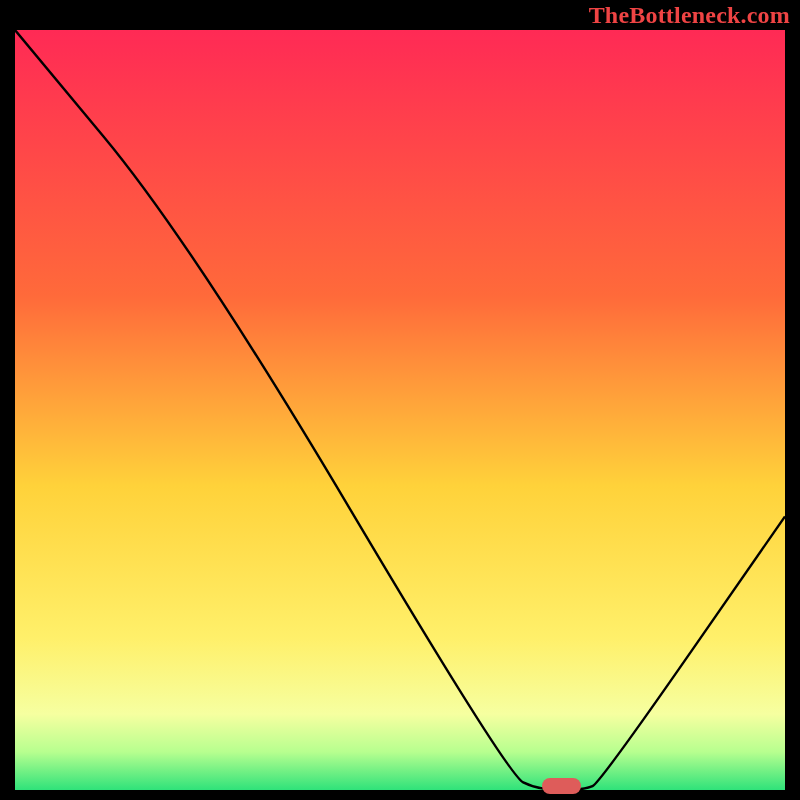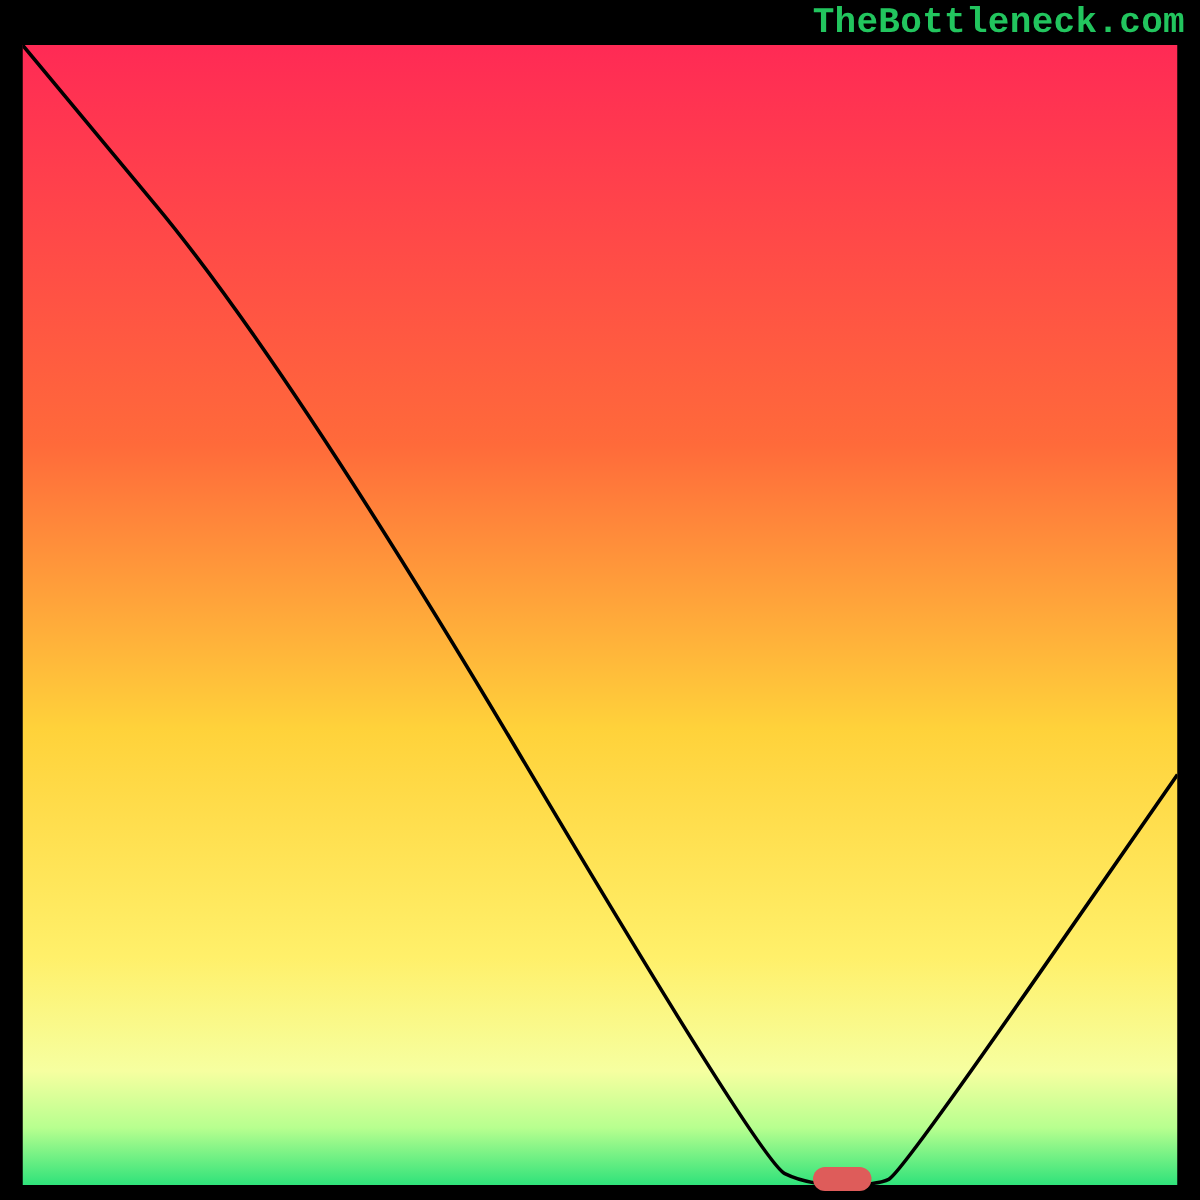--- a/index.html
+++ b/index.html
@@ -15,22 +15,22 @@
     left: 0;
     top: 0;
     width: 800px;
     height: 800px;
     background: #000;
   }
   .watermark {
     position: absolute;
     top: 2px;
     right: 10px;
-    color: #22c55e;
-    font-family: Liberation Mono, monospace;
+    color: #ef4444;
+    font-family: Liberation Serif, serif;
     font-size: 24px;
     font-weight: 600;
     letter-spacing: 0.2px;
   }
   svg.plot {
     position: absolute;
     left: 15px;
     top: 30px;
     width: 770px;
     height: 760px;

